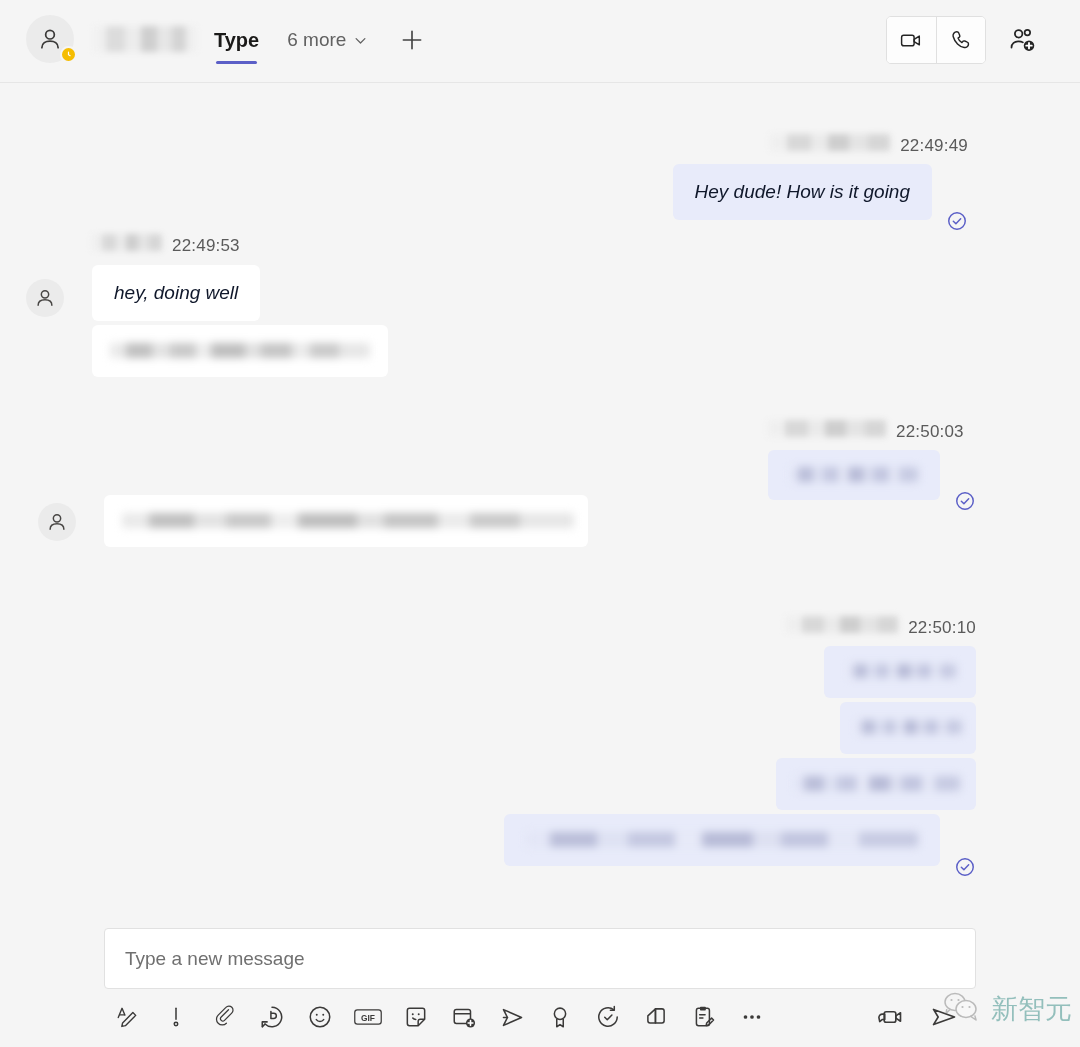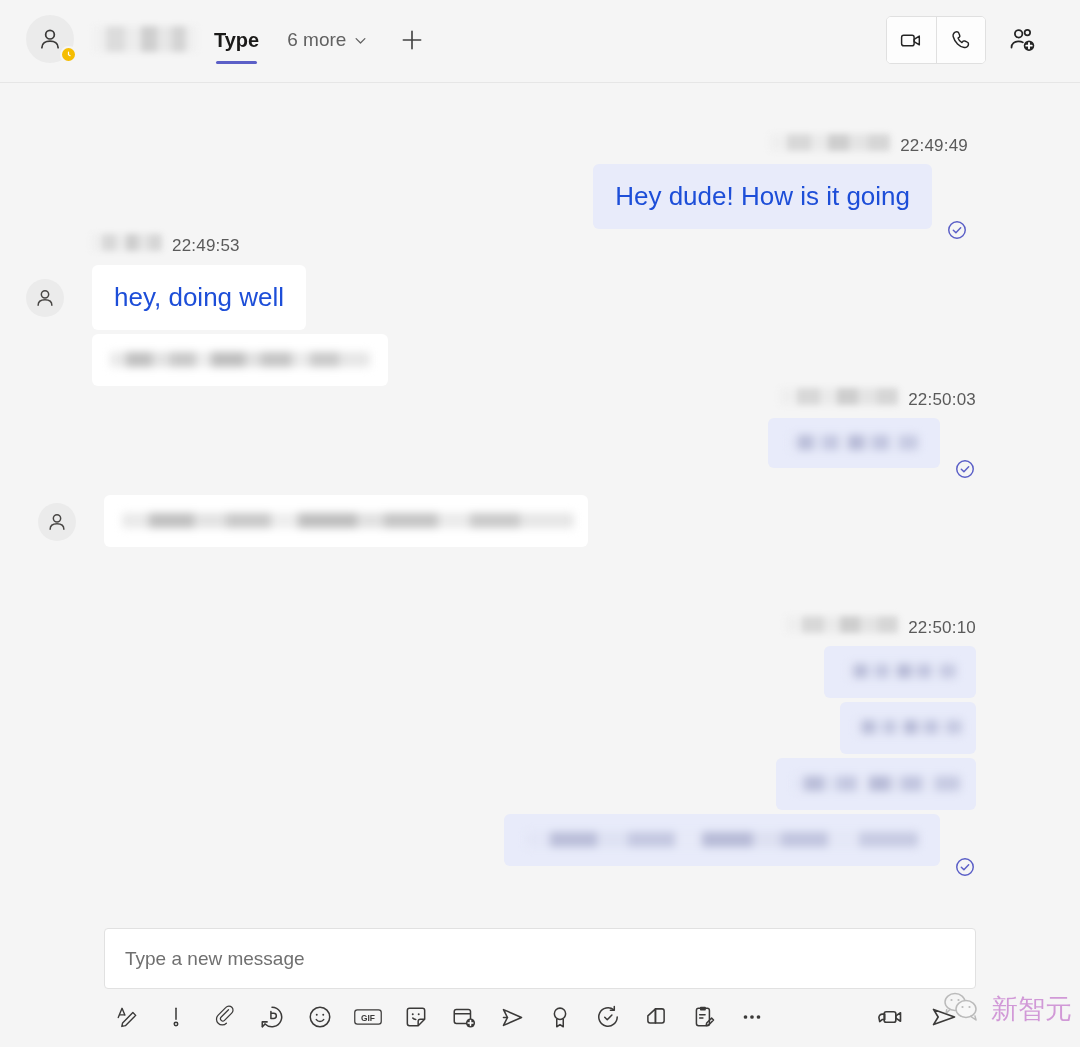--- a/index.html
+++ b/index.html
@@ -68,21 +68,21 @@
 
   
   .messages { position: absolute; top: 84px; left: 0; width: 1080px; height: 828px; overflow: hidden; }
 
   .group { position: absolute; }
   .meta { display: flex; align-items: baseline; gap: 10px; font-size: 16px; color: #616161; }
   .meta .name-blur { height: 17px; border-radius: 2px; filter: blur(3.2px);
     background: linear-gradient(90deg,#efefef 0 14%,#d8d8d8 14% 34%,#eaeaea 34% 48%,#cecece 48% 66%,#e4e4e4 66% 82%,#d6d6d6 82% 100%); }
   .meta .time { font-size: 17px; color: #5a5a5a; letter-spacing: .2px; }
 
-  .bubble { border-radius: 6px; font-size: 26px; color: #1d4ed8; line-height: 1.35; }
+  .bubble { border-radius: 6px; font-size: 19px; color: #0f172a; line-height: 1.35; font-style: italic; }
   .bubble.out { background: #e8ebfa; }
   .bubble.in  { background: #ffffff; }
 
   .blurline { border-radius: 2px; filter: blur(4px); }
   .blurline.dark {
     background: linear-gradient(90deg,#e9e9e9 0 6%,#bfbfbf 6% 16%,#e2e2e2 16% 23%,#c8c8c8 23% 33%,#ededed 33% 39%,#bdbdbd 39% 52%,#e0e0e0 52% 58%,#c4c4c4 58% 70%,#eaeaea 70% 77%,#c9c9c9 77% 88%,#e6e6e6 88% 100%);
   }
   .blurline.lav {
     background: linear-gradient(90deg,#e3e6f6 0 6%,#b9bdd8 6% 18%,#dde1f2 18% 26%,#c3c7e0 26% 38%,#e6e9f7 38% 45%,#b6bad6 45% 58%,#dcdff0 58% 65%,#c0c4de 65% 77%,#e4e7f6 77% 85%,#c6cae2 85% 100%);
   }
@@ -100,21 +100,21 @@
   .toolbar { position: absolute; left: 104px; top: 997px; width: 872px; height: 40px; display: flex; align-items: center; gap: 0; }
   .ticon { width: 48px; height: 36px; display: flex; align-items: center; justify-content: center; cursor: pointer; }
   .toolbar-right { position: absolute; right: 8px; display: flex; align-items: center; gap: 6px; }
 
   
   .watermark {
     position: absolute; right: 8px; bottom: 18px;
     display: flex; align-items: center; gap: 6px;
     opacity: .42; pointer-events: none;
   }
-  .wm-text { font-size: 27px; color: #a21caf; font-family: "DejaVu Sans", sans-serif; }
+  .wm-text { font-size: 27px; color: #0f766e; font-family: "DejaVu Sans", sans-serif; }
 </style>
 </head>
 <body>
 
 <div id="app">
 
   <div class="header">
 
     <div class="avatar-wrap">
       <div class="avatar">
@@ -205,21 +205,21 @@
           </svg>
         </div>
         <div class="bubble in" style="padding:15px 22px; display:inline-block;text-align:center;">hey, doing well</div>
         <div class="bubble in" style="width:296px; height:52px; margin-top:4px; position:relative;">
           <div class="blurline dark" style="position:absolute; left:18px; top:18px; width:260px; height:15px;"></div>
         </div>
       </div>
     </div>
 
     <div class="group" style="top:304px; right:104px;">
-      <div class="meta" style="justify-content:flex-end;">
+      <div class="meta" style="margin-top:32px;">
         <div class="name-blur" style="width:118px;"></div>
         <div class="time">22:50:03</div>
       </div>
       <div style="display:flex; align-items:flex-end; gap:14px; margin-top:8px; justify-content:flex-end;">
         <div class="bubble out" style="width:172px; height:50px; position:relative;">
           <div class="blurline lav" style="position:absolute; left:22px; top:17px; width:128px; height:15px;"></div>
         </div>
         <svg class="check" viewBox="0 0 24 24" fill="none" stroke="#5b5fc7" stroke-width="1.6" style="margin-bottom:-12px;">
           <circle cx="12" cy="12" r="9"></circle>
           <path d="M8 12.2l2.8 2.8L16 9.6" stroke-linecap="round" stroke-linejoin="round"></path>

